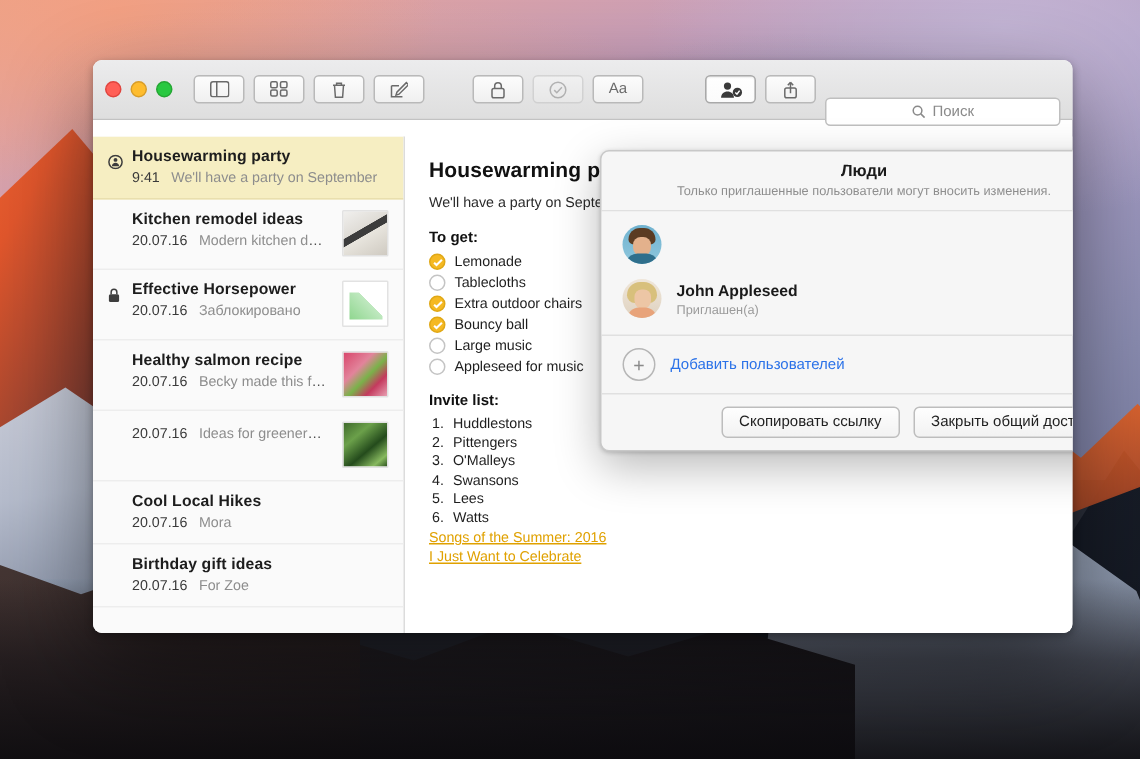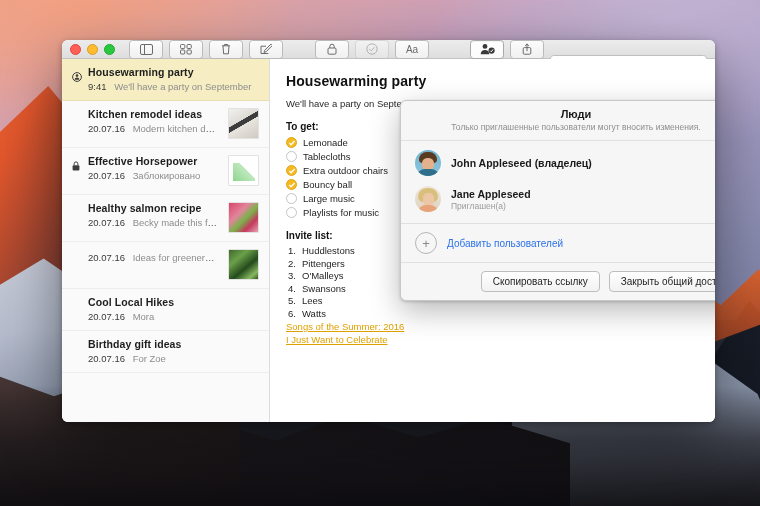--- a/index.html
+++ b/index.html
@@ -73,21 +73,21 @@
   
   #window {
     position:absolute; left:62px; top:40px; width:653px; height:382px;
     background:#fff; border-radius:6px;
     box-shadow: 0 22px 60px rgba(0,0,0,.45), 0 2px 6px rgba(0,0,0,.3);
     overflow:hidden;
   }
 
   
   .titlebar {
-    height:19px; background: linear-gradient(180deg,#ececed 0%,#dedede 100%);
+    height:40px; background: linear-gradient(180deg,#ececed 0%,#dedede 100%);
     border-bottom:1px solid #c2c2c2;
     display:flex; align-items:center; padding:0 8px; gap:6px; position:relative;
   }
   .lights { display:flex; gap:6px; align-items:center; margin-right:8px; }
   .light { width:11px; height:11px; border-radius:50%; }
   .l-red{ background:#ff5f57; border:.5px solid #e0443e;}
   .l-yel{ background:#febc2e; border:.5px solid #d89d28;}
   .l-grn{ background:#28c840; border:.5px solid #24a633;}
 
   .tbtn {
@@ -108,21 +108,21 @@
   .tb-spacer { flex:1; }
 
   .search {
     width:157px; height:19px; background:#fff;
     border:1px solid #bfbfbf; border-radius:3.5px;
     display:flex; align-items:center; justify-content:center; gap:5px;
     color:#8a8a8a; font-size:10px;margin-top:30px;
   }
 
   
-  .wbody { display:flex; height:400px; }
+  .wbody { display:flex; height:400px;margin-top:11px; }
 
   .notelist {
     width:208px; background:#fafafa; border-right:1px solid #dcdcdc;
     overflow:hidden;
   }
   .row {
     padding:7px 10px 8px 10px; border-bottom:1px solid #ededed;
     display:flex; align-items:flex-start; gap:5px; position:relative;
     min-height:40px;
   }
@@ -450,21 +450,21 @@
         <div class="citem">
           <span class="cbox">
             
           </span>
           <span>Large music</span>
         </div>
         <div class="citem">
           <span class="cbox">
             
           </span>
-          <span>Playlists for music</span>
+          <span>Appleseed for music</span>
         </div>
       </div>
 
       <div class="dhead">Invite list:</div>
       <ol class="olist">
         <li>Huddlestons</li>
         <li>Pittengers</li>
         <li>O'Malleys</li>
         <li>Swansons</li>
         <li>Lees</li>
@@ -484,33 +484,30 @@
       <div class="pop-sub">Только приглашенные пользователи могут вносить изменения.</div>
     </div>
 
     <div class="pop-people">
       <div class="person">
         <div class="avatar av-john">
           <div class="hair"></div>
           <div class="face"></div>
           <div class="body"></div>
         </div>
-        <div>
-          <div class="pname">John Appleseed (владелец)</div>
-        </div>
       </div>
 
       <div class="person">
         <div class="avatar av-jane">
           <div class="hair"></div>
           <div class="face"></div>
           <div class="body"></div>
         </div>
         <div>
-          <div class="pname">Jane Appleseed</div>
+          <div class="pname">John Appleseed</div>
           <div class="pstatus">Приглашен(а)</div>
         </div>
       </div>
     </div>
 
     <div class="pop-add">
       <span class="plus">+</span>
       <span class="addlabel">Добавить пользователей</span>
     </div>
 

